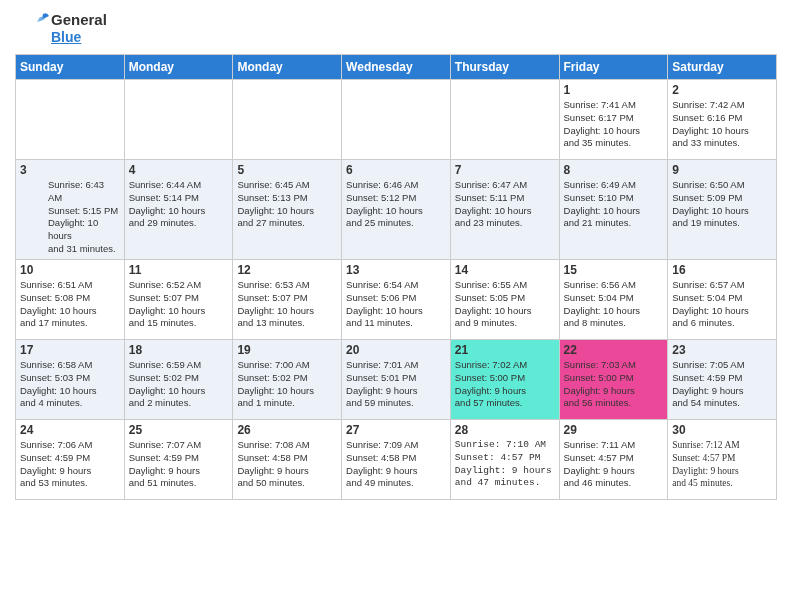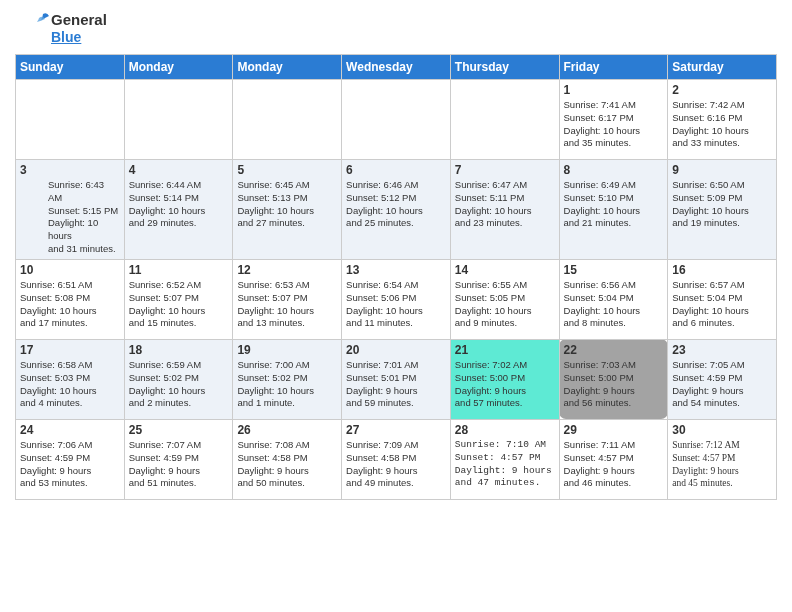--- a/index.html
+++ b/index.html
@@ -224,21 +224,21 @@
 Daylight: 9 hours
 and 59 minutes.</div>
           </td>
           <td style="background-color: #5eead4;">
             <div class="day-num">21</div>
             <div class="day-info" style="white-space: pre-line;">Sunrise: 7:02 AM
 Sunset: 5:00 PM
 Daylight: 9 hours
 and 57 minutes.</div>
           </td>
-          <td style="background-color: #a3a3a3; border-radius: 7px;">
+          <td style="background-color: #ec4899;">
             <div class="day-num">22</div>
             <div class="day-info" style="white-space: pre-line;">Sunrise: 7:03 AM
 Sunset: 5:00 PM
 Daylight: 9 hours
 and 56 minutes.</div>
           </td>
           <td style="background-color: rgb(237, 242, 248);">
             <div class="day-num">23</div>
             <div class="day-info" style="white-space: pre-line;">Sunrise: 7:05 AM
 Sunset: 4:59 PM

